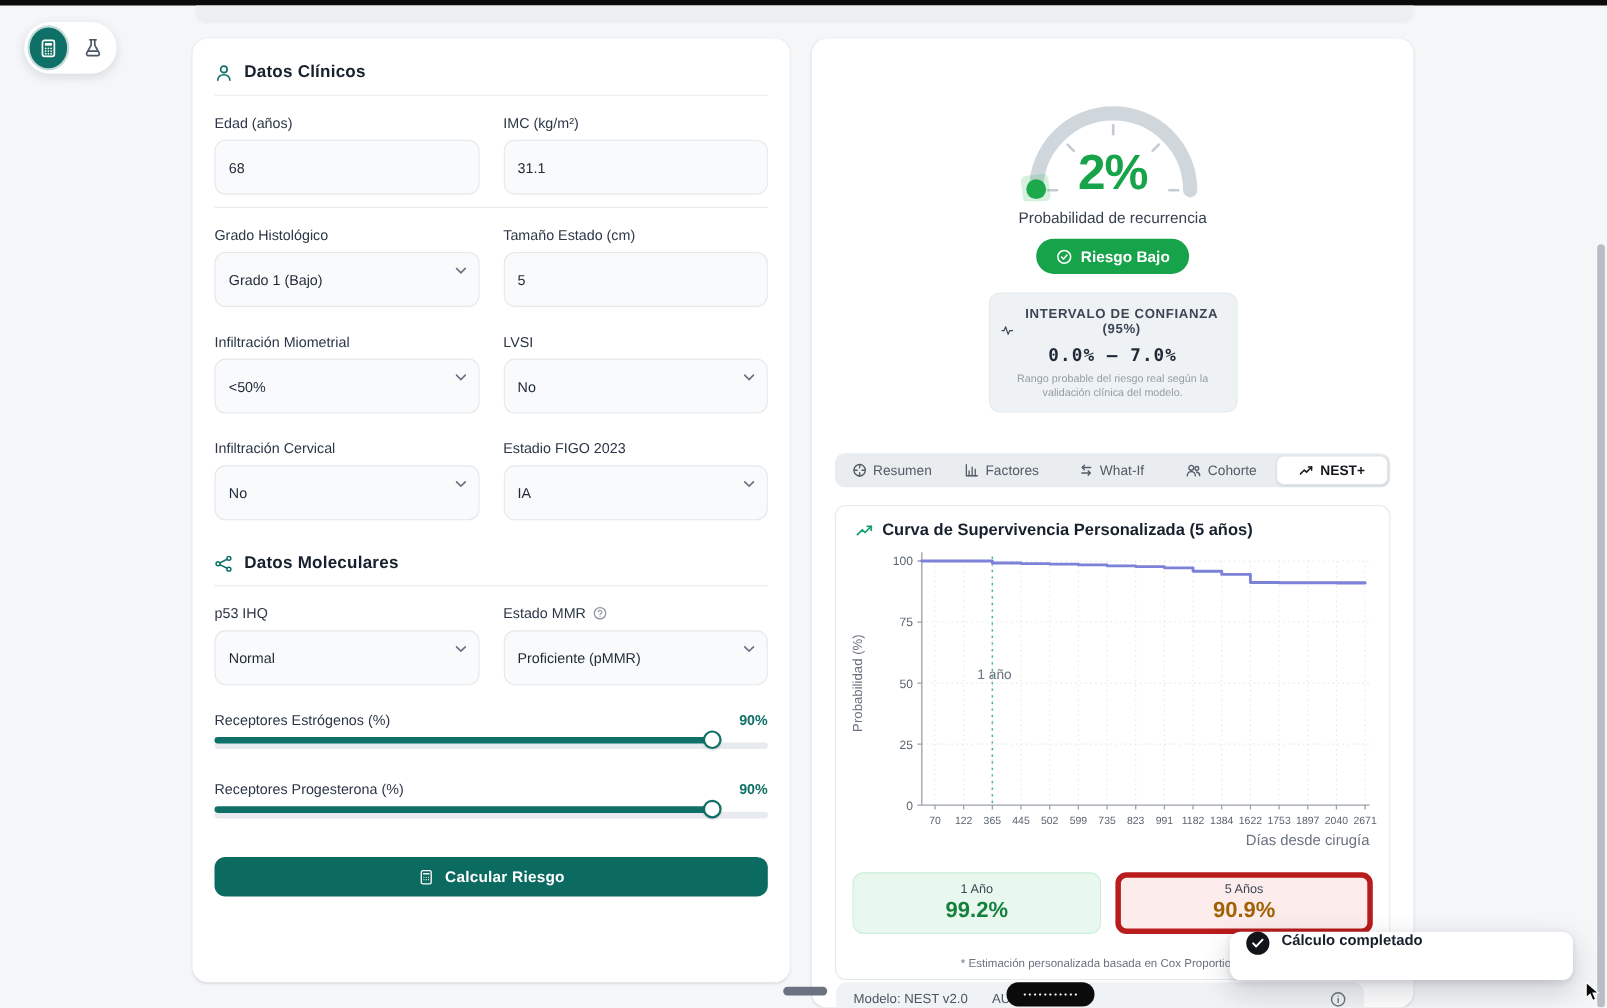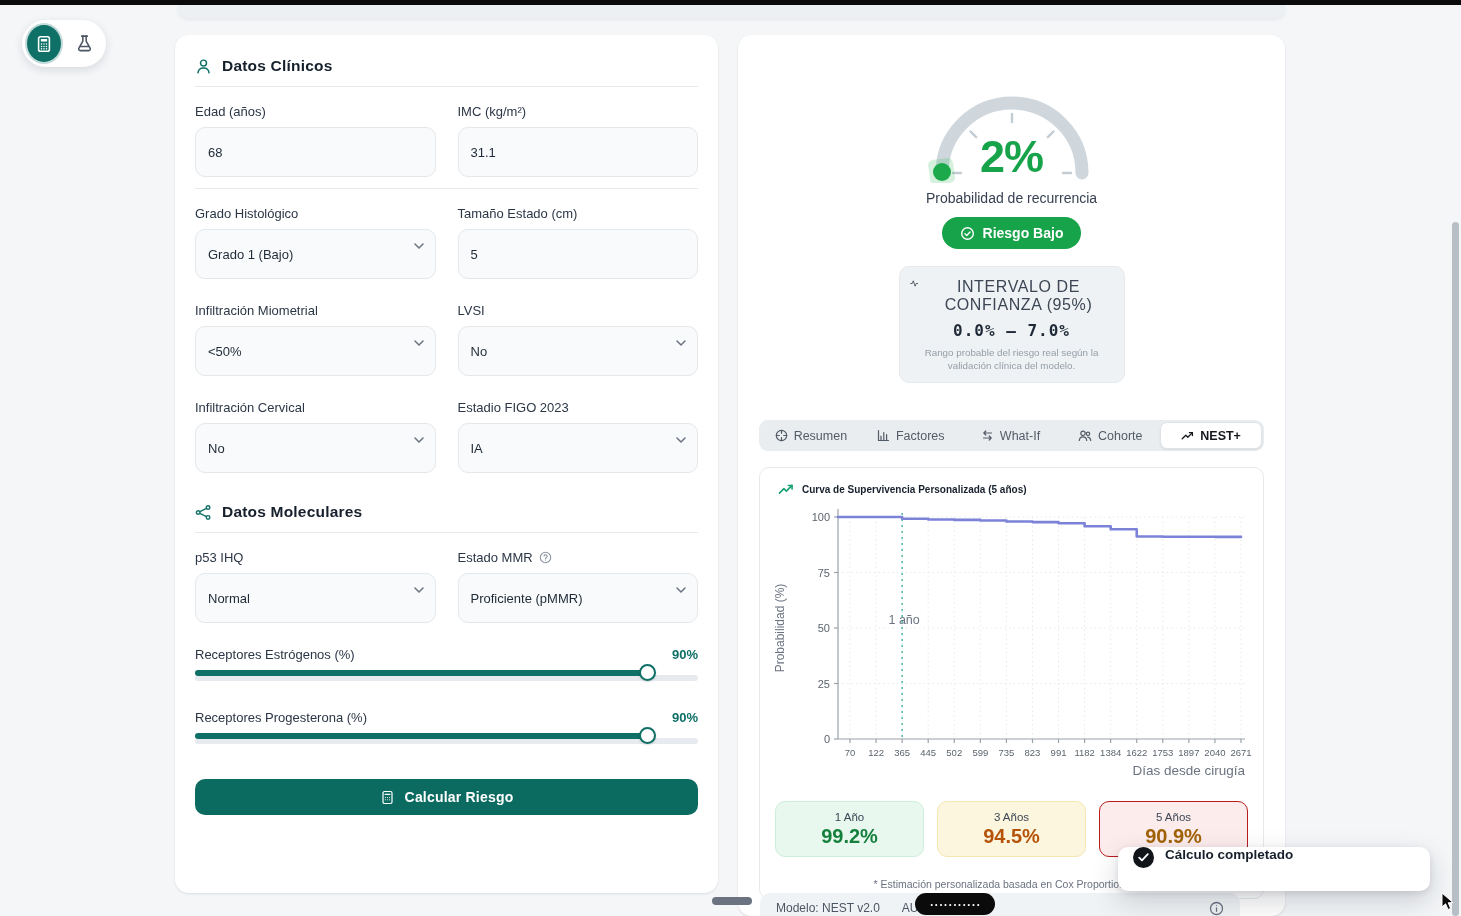--- a/index.html
+++ b/index.html
@@ -40,37 +40,37 @@
   .calc-btn { margin-top:30px; width:100%; height:36px; background:#0c6b61; border:none; border-radius:10px; color:#fff; font-size:14px; font-weight:700; font-family:inherit; display:flex; align-items:center; justify-content:center; gap:10px; cursor:pointer; letter-spacing:.2px; }
 
   
   .result-card { left:738px; top:35px; width:547px; height:881px; display:flex; flex-direction:column; align-items:center; }
   .gauge-wrap { position:relative; width:170px; height:102px; margin-top:46px; }
   .gauge-val { position:absolute; left:0; right:0; top:50px; text-align:center; font-size:45px; font-weight:700; color:#17a34a; letter-spacing:-1px; }
   .risk-caption { margin-top:7px; font-size:14px; color:#374151; }
   .risk-badge { margin-top:11px; height:32px; padding:0 18px; background:#17a349; border-radius:18px; color:#fff; font-size:14px; font-weight:700; display:flex; align-items:center; gap:8px; cursor:pointer;justify-content:space-between; }
 
   .ci-box { margin-top:17px; width:226px; background:#eff2f4; border:1px solid #e6eaed; border-radius:10px; padding:11px 10px 10px; text-align:center; }
-  .ci-title { display:flex; align-items:flex-start; justify-content:center; gap:5px; font-size:16px; font-weight:400; letter-spacing:.6px; color:#3c4654; }
+  .ci-title { display:flex; align-items:flex-end; justify-content:center; gap:5px; font-size:12px; font-weight:700; letter-spacing:.6px; color:#3c4654; }
   .ci-range { margin-top:7px; font-family:"DejaVu Sans Mono", monospace; font-size:16px; font-weight:700; color:#1f2937; letter-spacing:1px; }
   .ci-caption { margin-top:6px; font-size:9.8px; line-height:1.35; color:#949da7; padding:0 8px; }
 
   .tabbar { margin-top:37px; width:505px; height:31px; background:#e9edf0; border-radius:9px; display:flex; align-items:center; padding:2px; }
   .tab { flex:1; height:27px; display:flex; align-items:center; justify-content:center; gap:6px; font-size:12.5px; color:#525b66; border-radius:7px; cursor:pointer; white-space:nowrap; }
   .tab.active { background:#fff; border:1px solid #dfe3e7; box-shadow:0 1px 2px rgba(16,24,40,.08); color:#15191e; font-weight:700; }
 
   .chart-card { margin-top:16px; width:505px; height:432px; background:#fff; border:1px solid #e7eaed; border-radius:10px; padding:13px 8px 0 8px; position:relative; }
-  .chart-title { display:flex; align-items:center; gap:8px; font-size:10px; font-weight:700; color:#16202c; padding-left:10px; }
+  .chart-title { display:flex; align-items:center; gap:8px; font-size:15px; font-weight:700; color:#16202c; padding-left:10px; }
   .milestones { position:absolute; left:15px; right:15px; top:333px; display:flex; gap:13px; }
   .ms { flex:1; height:56px; border-radius:10px; display:flex; flex-direction:column; align-items:center; justify-content:center; gap:2px; }
   .ms .ms-label { font-size:11.5px; color:#3c4654; }
   .ms .ms-val { font-size:20px; font-weight:700; }
   .ms.green { background:#e9f8ef; border:1px solid #cdeeda; } .ms.green .ms-val { color:#157f3c; }
   .ms.amber { background:#fdf6de; border:1px solid #f4e7b2; } .ms.amber .ms-val { color:#b45309; }
-  .ms.red { background:#fdecec; border:1px solid #b91c1c; } .ms.red .ms-val { color:#a16207; }
+  .ms.red { background:#fdecec; border:5px solid #b91c1c; } .ms.red .ms-val { color:#a16207; }
   .footnote { position:absolute; left:0; right:0; top:410px; text-align:center; font-size:10.5px; color:#6b7280; }
 
   .model-footer { position:absolute; left:760px; top:893px; width:480px; height:30px; background:#f0f3f5; border-radius:10px 10px 0 0; display:flex; align-items:center; padding:0 16px; gap:22px; font-size:12px; color:#4b5563; }
   .model-footer .spacer { flex:1; }
 
   .dots-pill { left:915px; top:893px; width:80px; height:22px; background:#0b0b0b; border-radius:12px; display:flex; align-items:center; justify-content:center; }
   .dots-pill span { color:#fff; font-size:7px; letter-spacing:2.2px; line-height:1; padding-left:2px; }
 
   .handle-pill { left:712px; top:897px; width:40px; height:8px; background:#6b7280; border-radius:4px; cursor:grab; }
 
@@ -430,24 +430,20 @@
         <line x1="134.13333333333333" y1="14" x2="134.13333333333333" y2="240" stroke="#3cb79c" stroke-width="1.4" stroke-dasharray="2,4"></line>
         <text x="136.13333333333333" y="125" text-anchor="middle" font-size="12.5" fill="#6b7280" class="axis">1 año</text>
         <path d="M70 18 H82 V18 H108.06666666666666 V18 H134.13333333333333 V19.775999999999993 H160.2 V20.441999999999986 H186.26666666666665 V20.885999999999992 H212.33333333333334 V21.551999999999985 H238.4 V22.44 H264.4666666666667 V23.105999999999995 H290.5333333333333 V24.215999999999994 H316.6 V27.324000000000005 H342.6666666666667 V30.21 H368.73333333333335 V37.535999999999994 H394.8 V37.75800000000001 H420.8666666666667 V37.75800000000001 H446.93333333333334 V37.75800000000001 H473 V37.980000000000004 H447" fill="none" stroke="#7b82d8" stroke-width="2.6" stroke-linejoin="round" stroke-linecap="round"></path>
       </svg>
 
     <div class="milestones">
       <div class="ms green">
         <div class="ms-label">1 Año</div>
         <div class="ms-val">99.2%</div>
       </div>
-      <div class="ms amber">
-        <div class="ms-label">3 Años</div>
-        <div class="ms-val">94.5%</div>
-      </div>
       <div class="ms red">
         <div class="ms-label">5 Años</div>
         <div class="ms-val">90.9%</div>
       </div>
     </div>
 
     <div class="footnote">* Estimación personalizada basada en Cox Proportional Ha</div>
   </div>
 </div>
 

